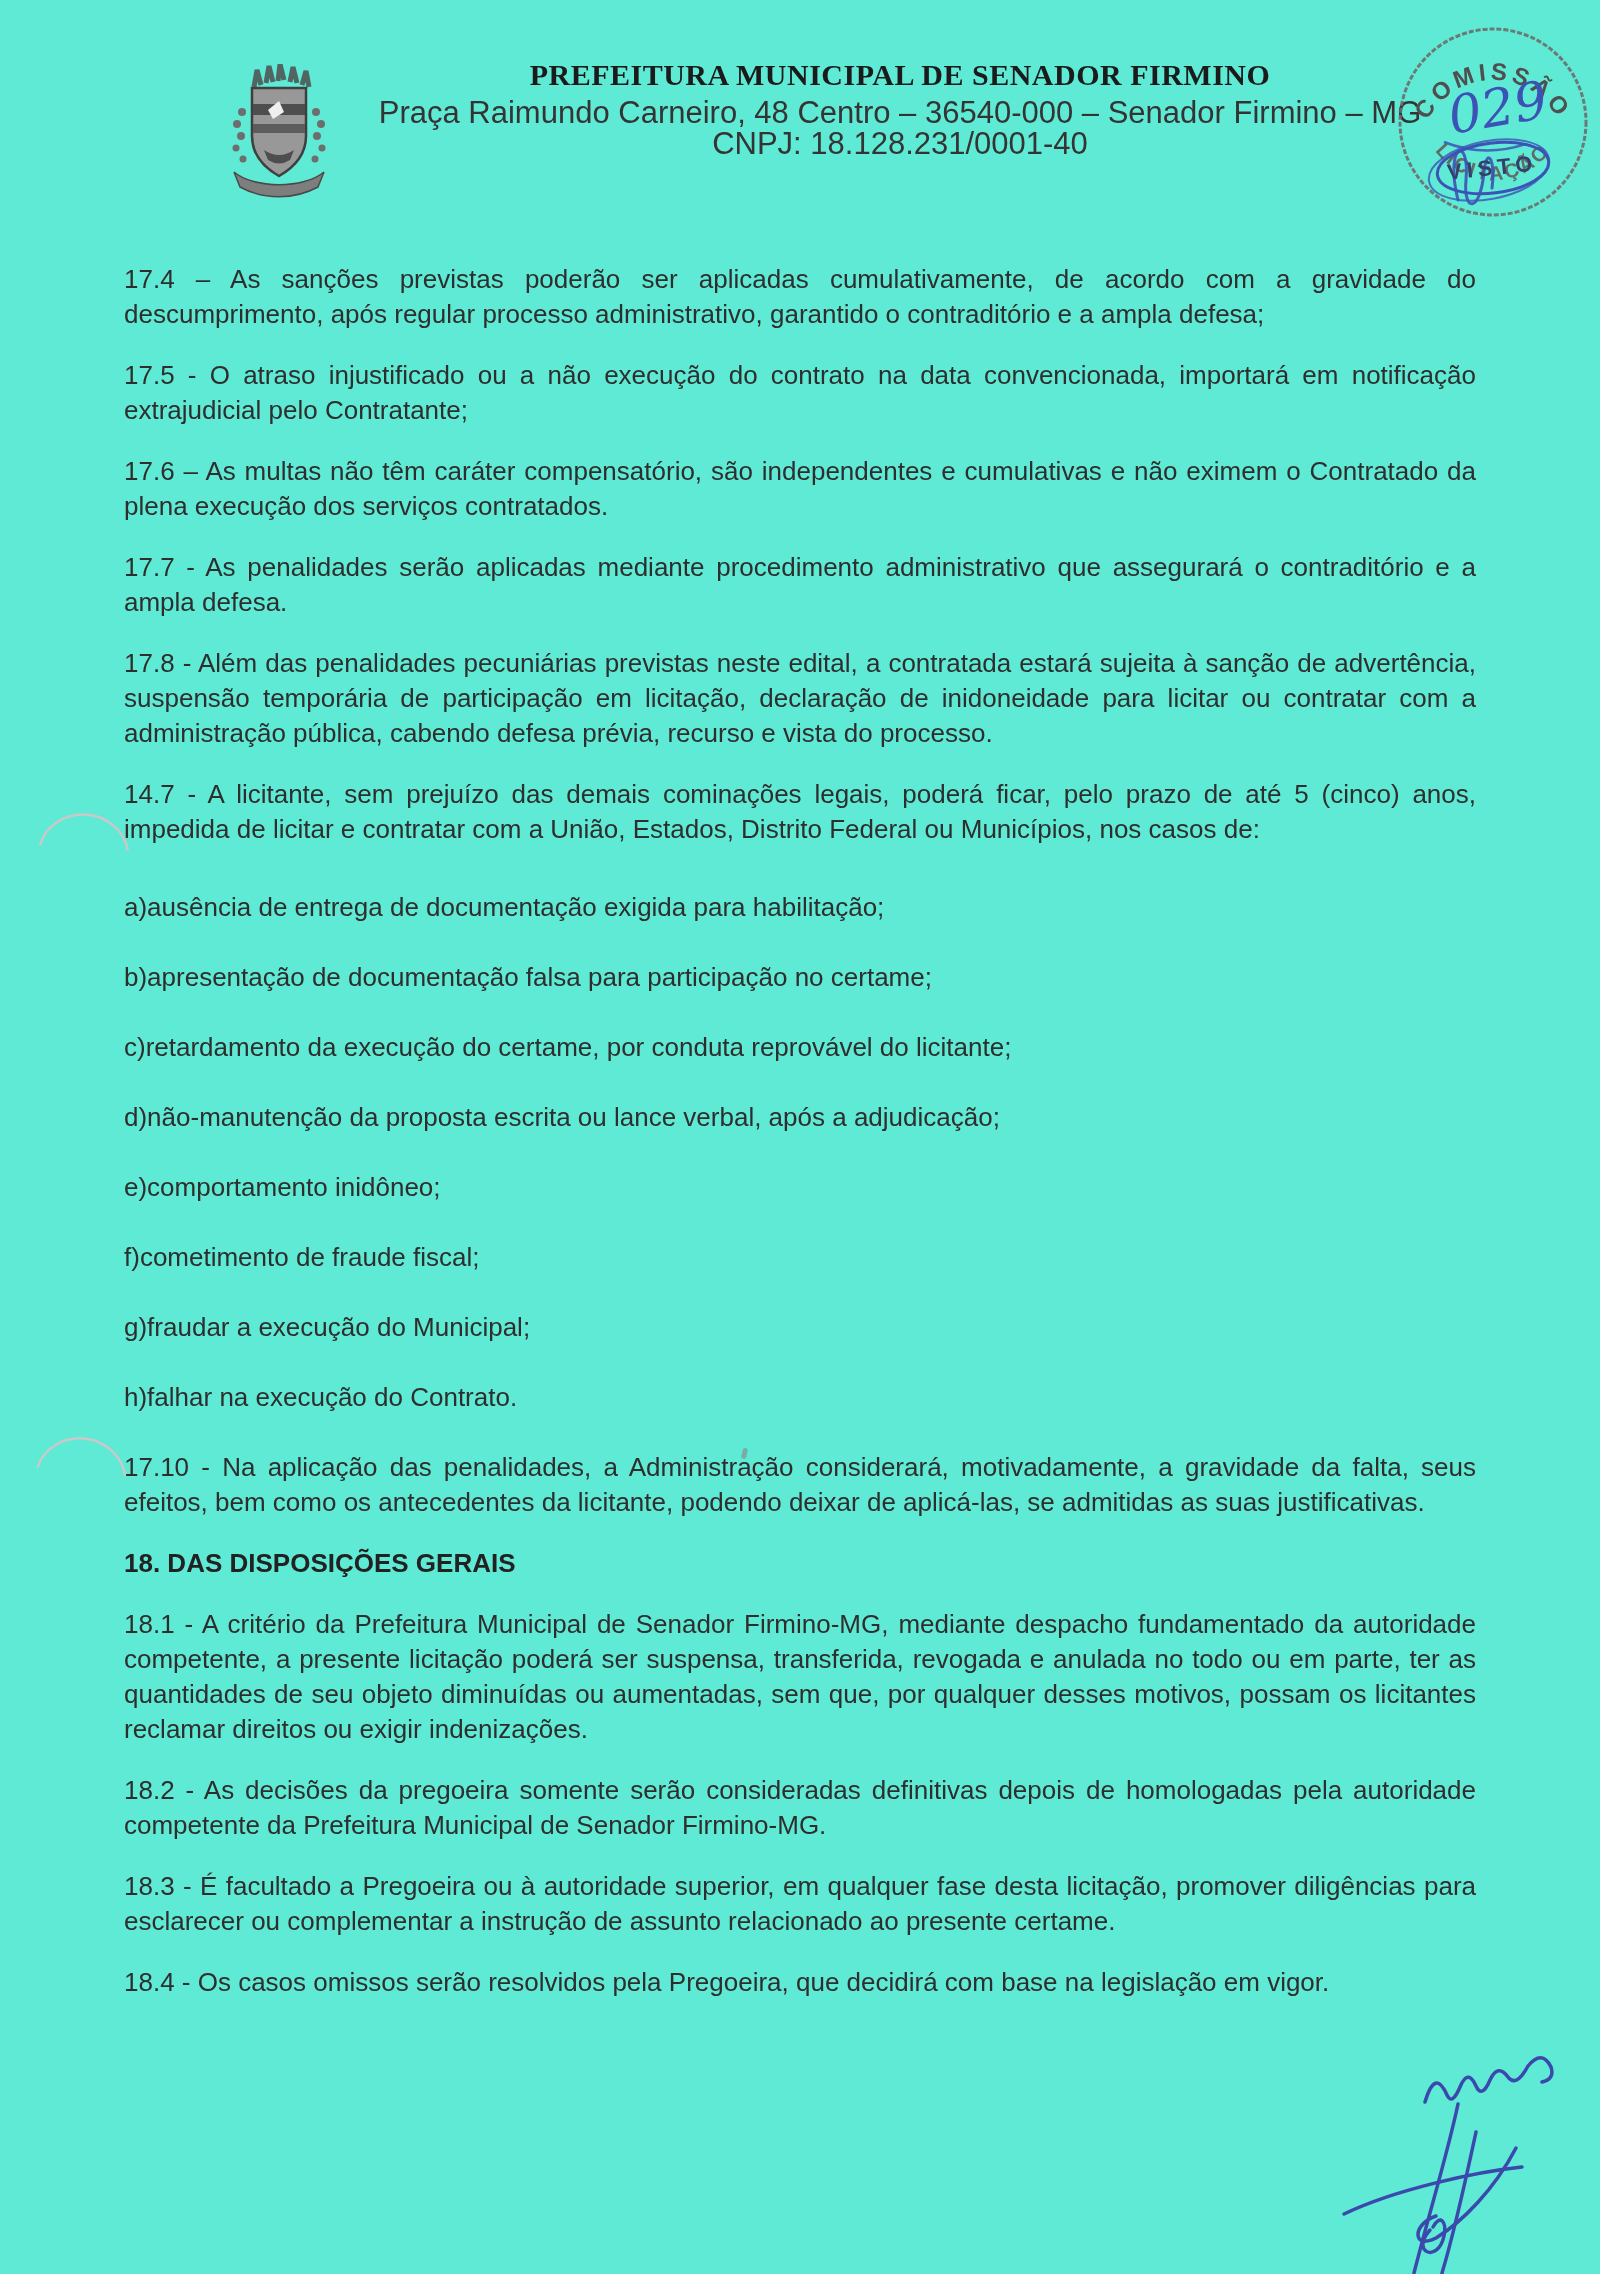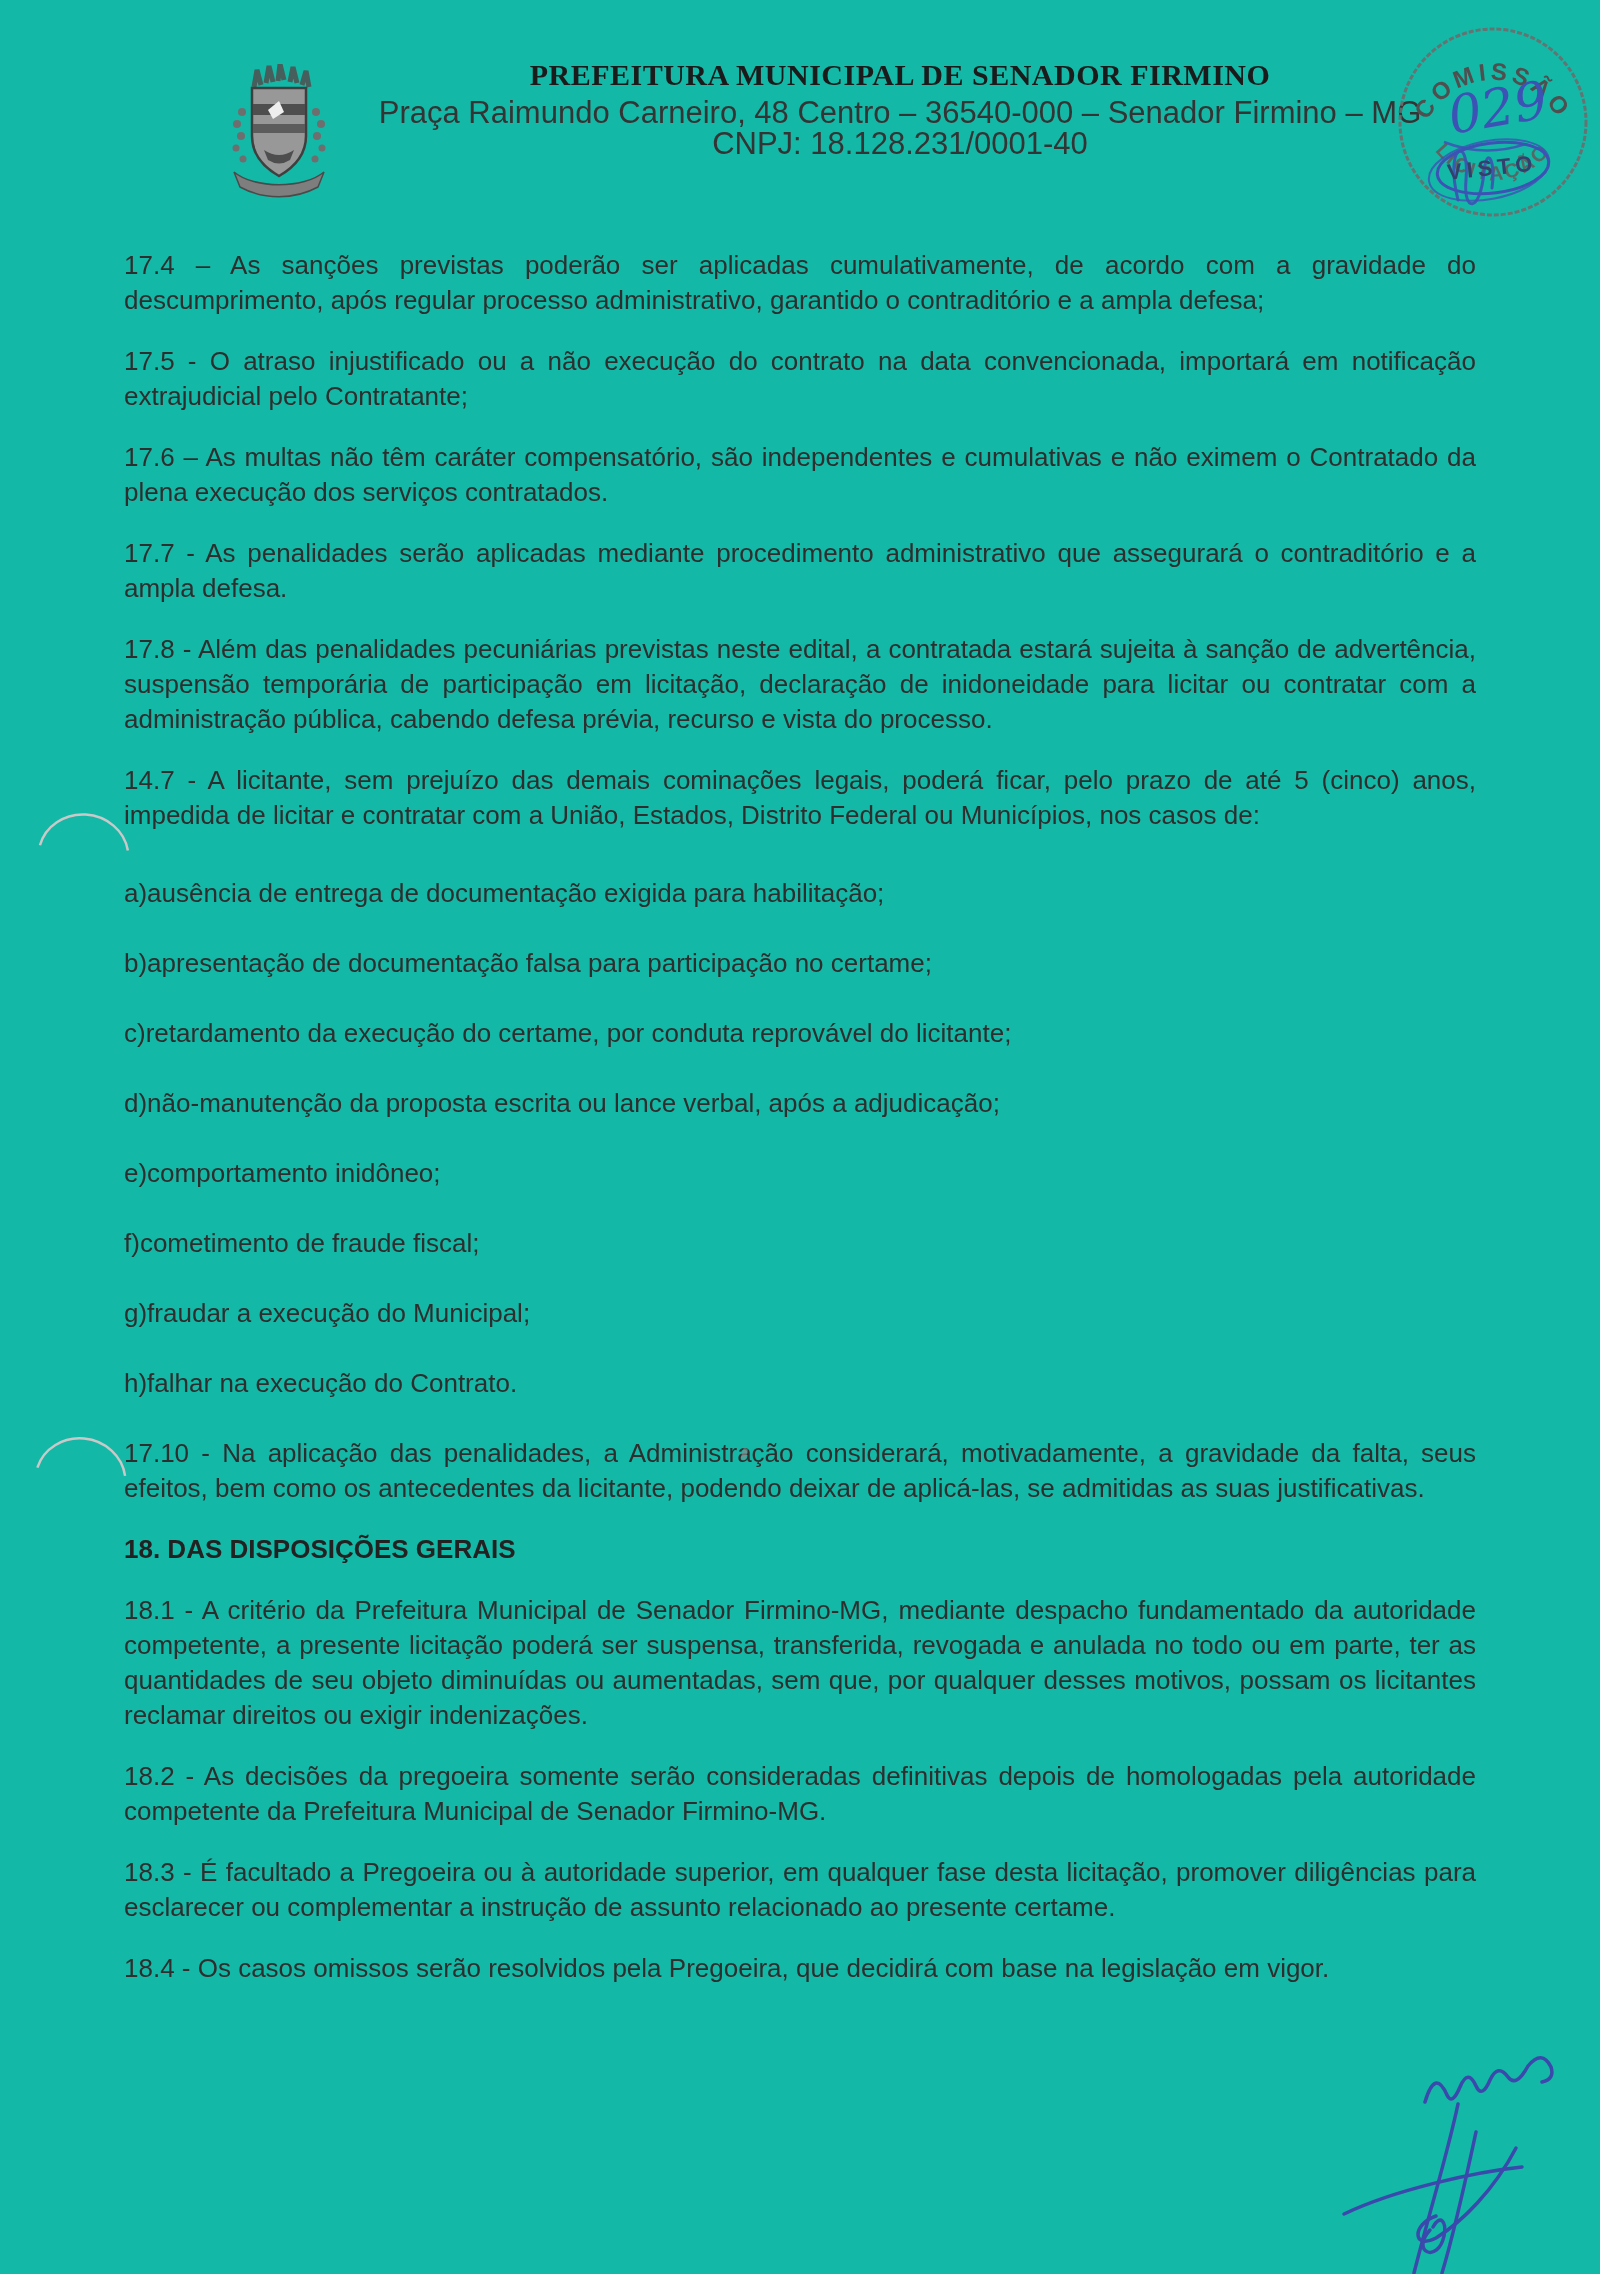--- a/index.html
+++ b/index.html
@@ -1,31 +1,31 @@
 <!DOCTYPE html>
 <html><head>
 <meta charset="utf-8">
 <style>
   html,body{margin:0;padding:0;background:#e8e8e8;}
   .page{
     position:relative;width:1600px;height:2274px;margin:0 auto;
-    background:#14b8a6;overflow:hidden;
+    background:#5eead4;overflow:hidden;
     font-family:"Liberation Sans",sans-serif;color:#2e2e2e;
   }
   
   .header{position:absolute;left:300px;top:58px;width:1200px;text-align:center;}
   .header-title{
     font-family:"Liberation Serif",serif;font-weight:bold;
     font-size:30px;letter-spacing:.5px;color:#1b1b1b;margin-bottom:5px;
   }
   .header-line{font-size:31px;line-height:31px;color:#343434;}
   .crest{position:absolute;left:224px;top:64px;}
   .stamp{position:absolute;left:1392px;top:22px;}
   
-  .content{position:absolute;left:124px;top:248px;width:1352px;}
+  .content{position:absolute;left:124px;top:262px;width:1352px;}
   .para{font-size:26px;line-height:35px;text-align:justify;margin:0 0 26px 0;}
   .list-line{font-size:26px;line-height:35px;margin:0 0 35px 0;}
   .list-start{margin-top:43px;}
   .section-heading{font-size:26px;line-height:35px;font-weight:bold;color:#222;margin:8px 0 26px 0;}
   
   .arc-artifact{position:absolute;}
   .speck{position:absolute;left:742px;top:1448px;width:5px;height:11px;background:#8a8a8a;border-radius:3px;transform:rotate(14deg);opacity:.65;}
   
   .signature{position:absolute;left:1262px;top:2040px;}
 </style>

